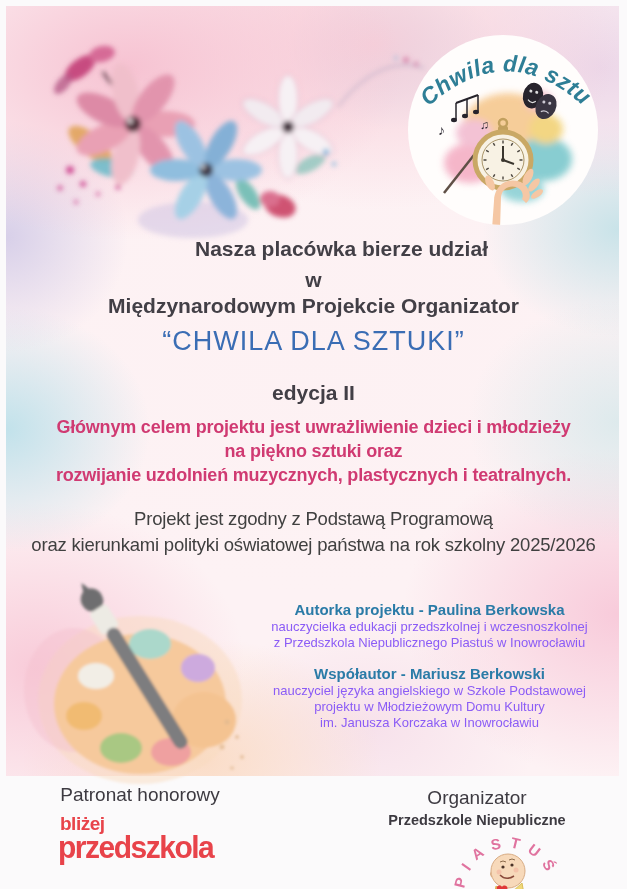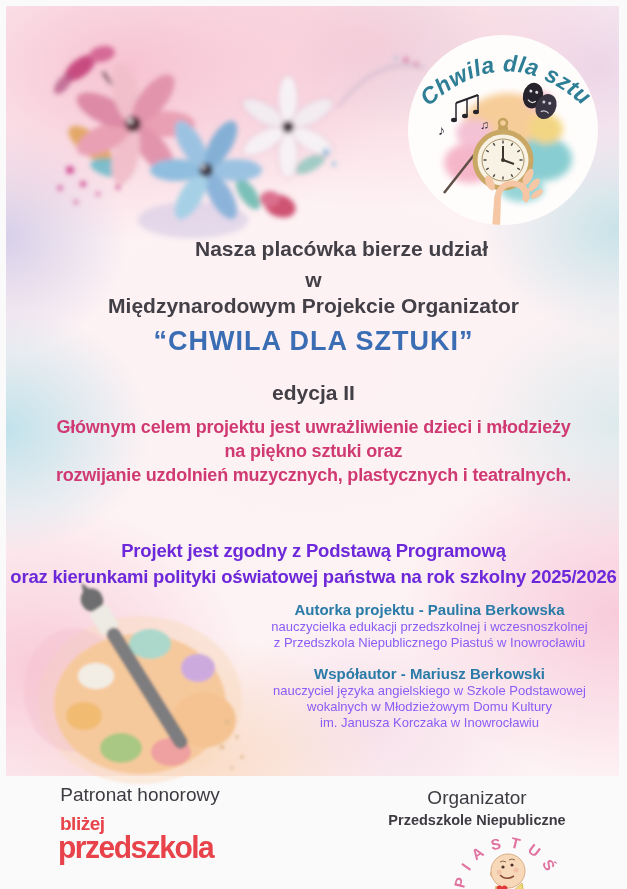--- a/index.html
+++ b/index.html
@@ -20,25 +20,25 @@
         radial-gradient(250px 170px at 32% 98%, rgba(250,219,196,.95), rgba(250,219,196,0) 72%),
         radial-gradient(230px 160px at 60% 94%, rgba(242,212,228,.55), rgba(242,212,228,0) 72%),
         radial-gradient(420px 300px at 50% 45%, rgba(253,241,243,.90), rgba(253,241,243,0) 80%);}
   .flowers{position:absolute;left:8px;top:12px;width:430px;height:235px;}
   .badge{position:absolute;left:404px;top:31px;width:198px;height:198px;}
   .palette{position:absolute;left:22px;top:572px;width:245px;height:225px;}
   .tline{position:absolute;left:0;width:100%;text-align:center;white-space:nowrap;}
   .l1{top:237px;font-size:21px;font-weight:700;color:#423f46;padding-left:28px;}
   .l2{top:268px;font-size:21px;font-weight:700;color:#423f46;}
   .l3{top:294px;font-size:21px;font-weight:700;color:#423f46;}
-  .title{top:326px;font-size:27px;font-weight:700;color:#3a6db4;letter-spacing:1px;}
+  .title{top:326px;font-size:27px;font-weight:400;color:#3a6db4;letter-spacing:1px;}
   .edition{top:381px;font-size:21px;font-weight:700;color:#423f46;}
   .goal{font-size:18px;font-weight:700;color:#d03a72;letter-spacing:-.2px;}
   .g1{top:417px}.g2{top:441px}.g3{top:465px}
-  .comp{font-size:18.5px;font-weight:700;color:#6d28d9;letter-spacing:-.2px;margin-top:32px;}
+  .comp{font-size:18.5px;font-weight:400;color:#404040;letter-spacing:-.2px;}
   .c1{top:508px}.c2{top:534px}
   .authors{position:absolute;left:266px;top:600px;width:327px;text-align:center;}
   .auth-head{font-size:15px;font-weight:700;color:#2a7ba7;line-height:19px;}
   .auth-line{font-size:13px;color:#8b5cf6;line-height:16px;}
   .mt{margin-top:13px;}
   .patron-label{position:absolute;left:35px;top:784px;width:210px;text-align:center;
                 font-size:19px;color:#3d3a41;}
   .patron-logo{position:absolute;left:58px;top:816px;color:#e8434a;font-weight:800;}
   .pl1{font-size:19px;line-height:15px;letter-spacing:-.5px;margin-left:2px;}
   .pl2{font-size:30px;line-height:29px;letter-spacing:-1.5px;transform:scaleY(1.07);transform-origin:left top;}
@@ -256,21 +256,21 @@
       </g>
     </g>
   </svg>
 
   <div class="authors">
     <div class="auth-head">Autorka projektu - Paulina Berkowska</div>
     <div class="auth-line">nauczycielka edukacji przedszkolnej i wczesnoszkolnej</div>
     <div class="auth-line">z Przedszkola Niepublicznego Piastuś w Inowrocławiu</div>
     <div class="auth-head mt">Współautor - Mariusz Berkowski</div>
     <div class="auth-line">nauczyciel języka angielskiego w Szkole Podstawowej</div>
-    <div class="auth-line">wokalnych w Młodzieżowym Domu Kultury</div>
+    <div class="auth-line">projektu w Młodzieżowym Domu Kultury</div>
     <div class="auth-line">im. Janusza Korczaka w Inowrocławiu</div>
   </div>
 
   <div class="patron-label">Patronat honorowy</div>
   <div class="patron-logo">
     <div class="pl1">bliżej</div>
     <div class="pl2">przedszkola</div>
   </div>
   <div class="org-label">Organizator</div>
   <div class="org-name">Przedszkole Niepubliczne</div>

